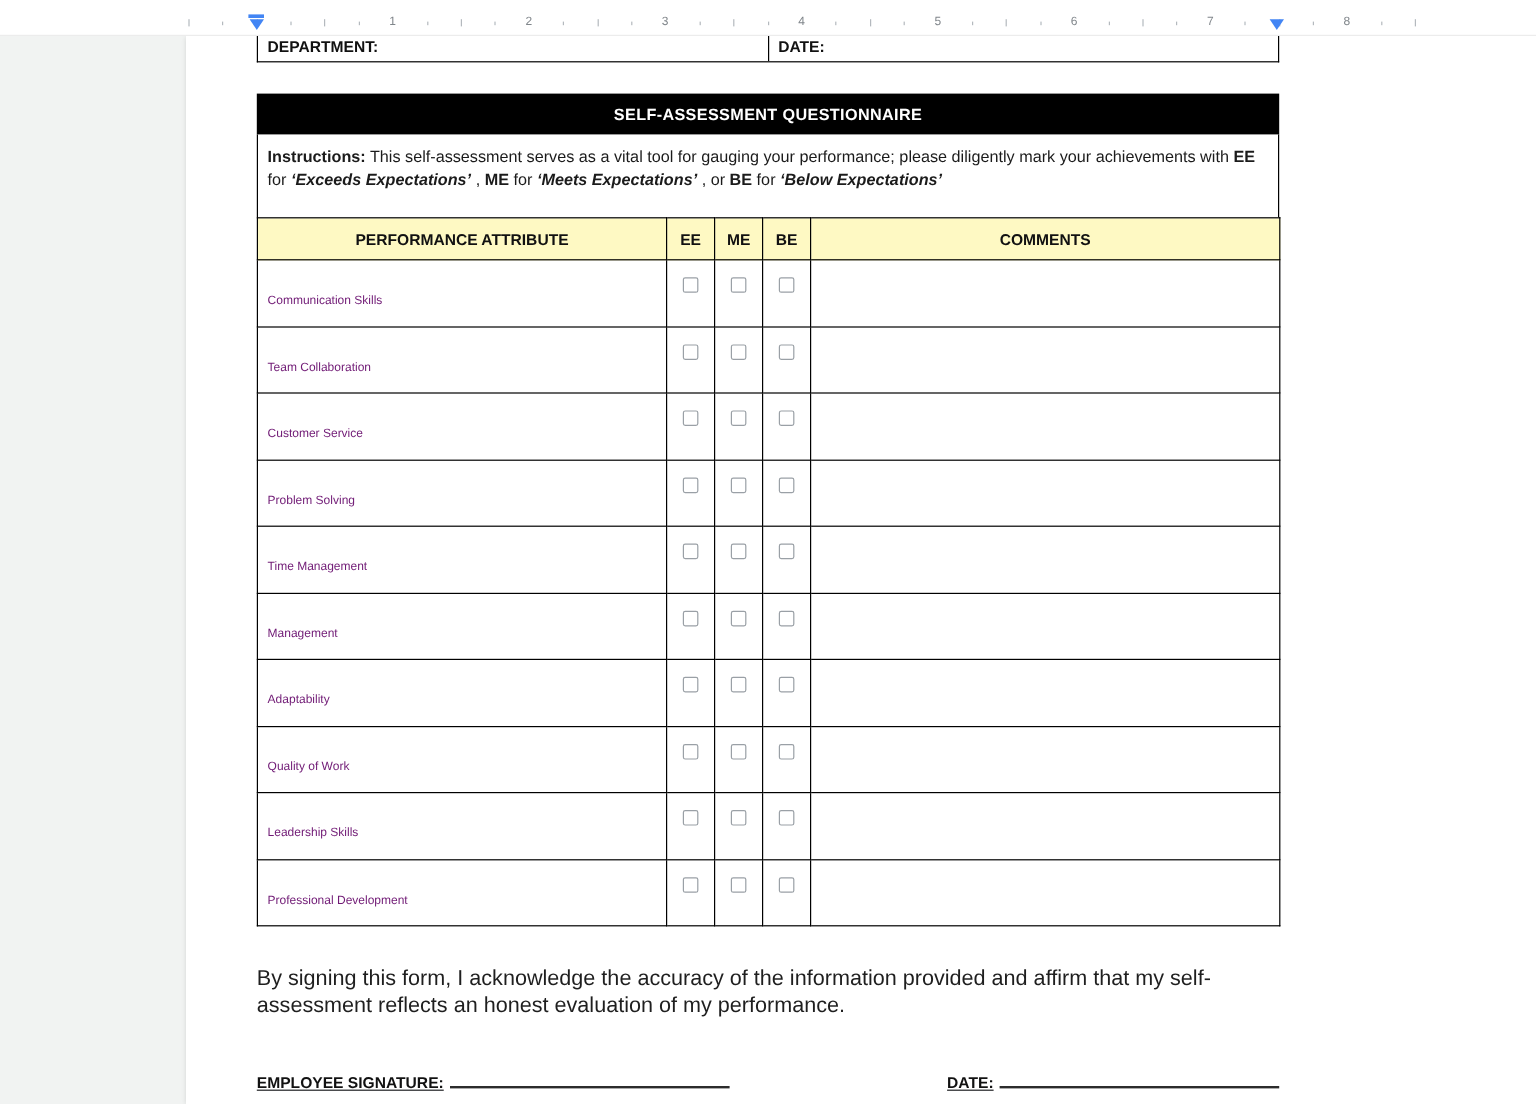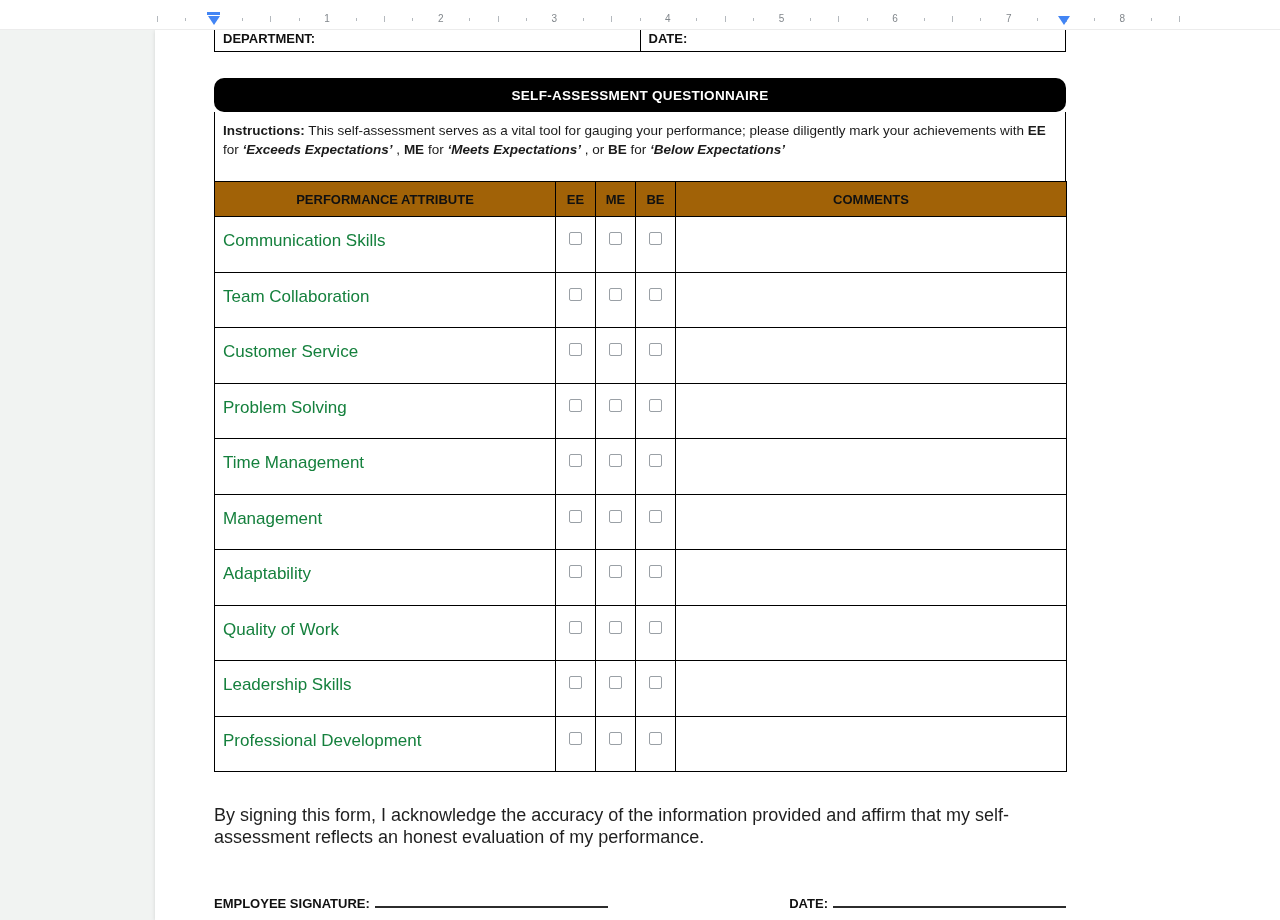--- a/index.html
+++ b/index.html
@@ -19,44 +19,44 @@
   
   .page { position:absolute; top:30px; left:155px; width:1148px; height:890px; background:#ffffff; box-shadow:0 1px 4px rgba(0,0,0,0.12); z-index:1; }
   .content { position:absolute; left:59px; top:0; width:852px; color:#202124; }
 
   
   .top-fields { display:flex; height:22px; border:1px solid #000; border-top:none; overflow:hidden; }
   .tf-cell { flex:1; padding-left:8px; font-weight:bold; font-size:13px; line-height:17px; color:#111; }
   .tf-cell + .tf-cell { border-left:1px solid #000; }
 
   
-  .title-bar { margin-top:26px; height:34px; background:#000000; color:#ffffff; display:flex; align-items:center; justify-content:center; font-weight:bold; font-size:13.5px; letter-spacing:0.3px;border-radius:10px; }
+  .title-bar { margin-top:26px; height:34px; background:#000000; color:#ffffff; display:flex; align-items:center; justify-content:center; font-weight:bold; font-size:13.5px; letter-spacing:0.3px; }
 
   
   .instructions { border:1px solid #000; border-top:none; border-bottom:none; padding:9px 14px 22px 8px; font-size:13.5px; line-height:19px; color:#1b1b1b; }
   .instructions .b { font-weight:bold; }
   .instructions .bi { font-weight:bold; font-style:italic; }
 
   
   table.assessment { width:852px; border-collapse:collapse; table-layout:fixed; }
   .assessment th, .assessment td { border:1px solid #000; }
-  .assessment th { height:35px; background:#a16207; font-size:13px; font-weight:bold; text-align:center; color:#111; }
+  .assessment th { height:35px; background:#fef9c3; font-size:13px; font-weight:bold; text-align:center; color:#111; }
   .col-attr { width:341px; }
   .col-cb { width:40px; }
   .col-comments { width:391px; }
   .assessment td { height:55.5px; vertical-align:top; }
-  .attr-cell { padding:14px 8px 0 8px; font-size:17px; color:#15803d; }
+  .attr-cell { padding:28px 8px 0 8px; font-size:10px; color:#701a75; }
   .cb-cell { text-align:center; padding-top:14px; }
   .checkbox { display:inline-block; width:13px; height:13px; border:1.5px solid #9aa0a6; border-radius:2px; background:#fff; }
 
   
   .ack { margin:32px auto 0 auto; max-width:852px; text-align:left; font-size:18px; line-height:22px; color:#1f1f1f; }
 
   
-  .sig-row { margin-top:46px; display:flex; justify-content:space-between; width:852px; }
+  .sig-row { margin-top:46px; display:flex; justify-content:space-between; width:852px;text-decoration:underline; }
   .sig-group { white-space:nowrap; }
   .sig-label { font-weight:bold; font-size:13px; color:#111; }
   .sig-line { display:inline-block; width:233px; height:13px; border-bottom:2px solid #2c2c2c; margin-left:5px; }
 </style>
 </head>
 <body>
 
 <div class="screen">
 
   <div class="ruler">

